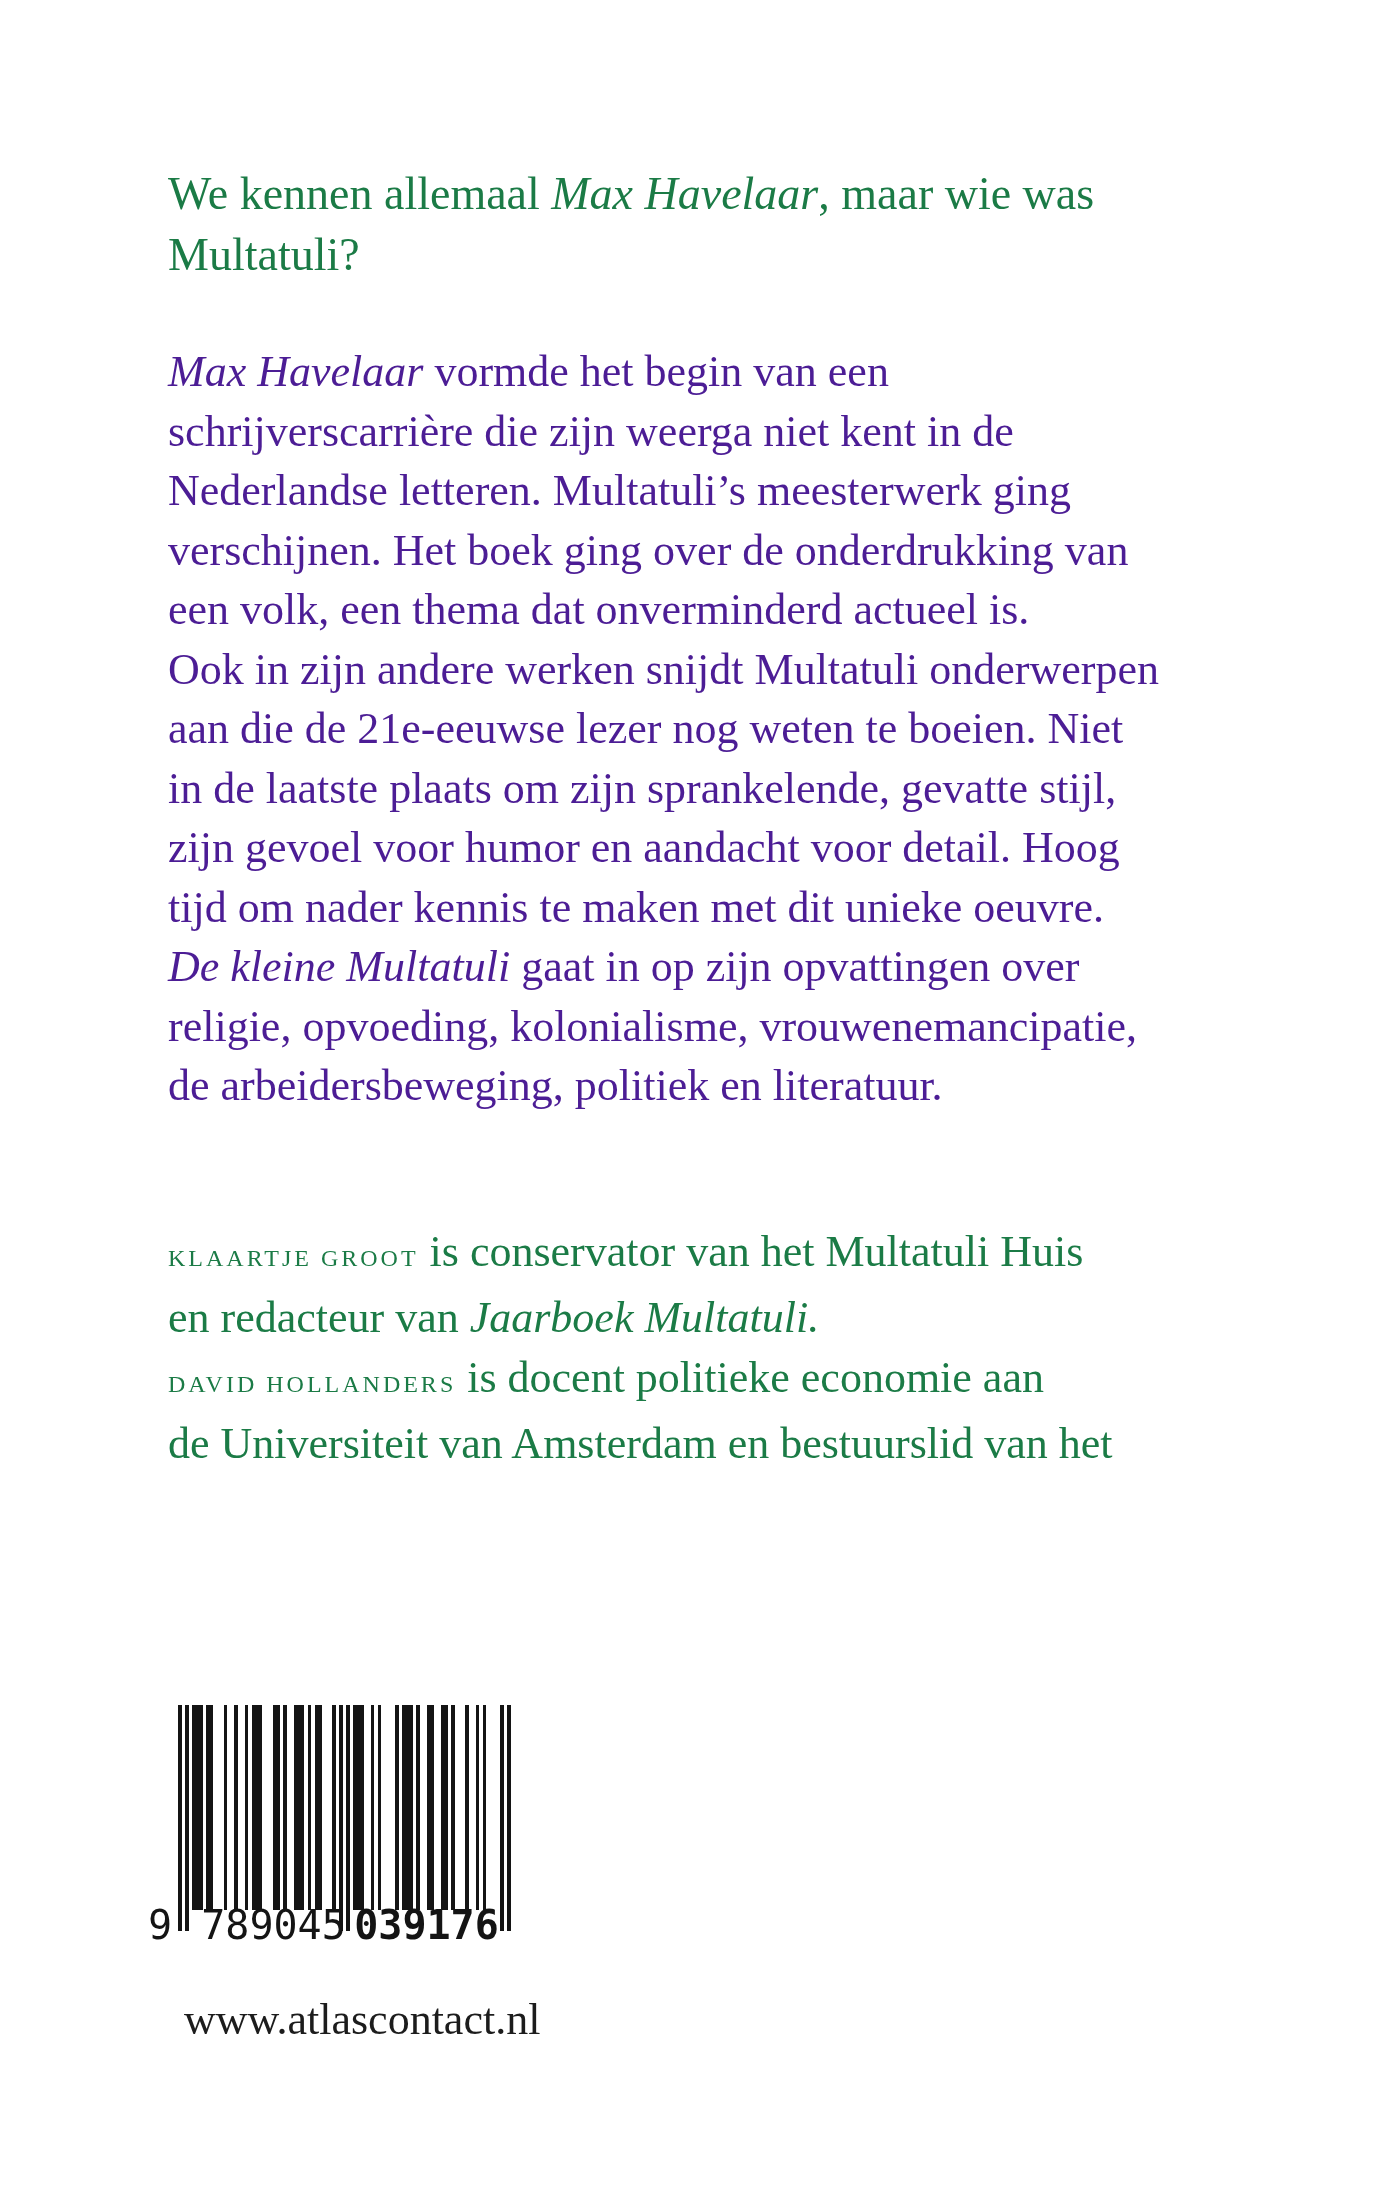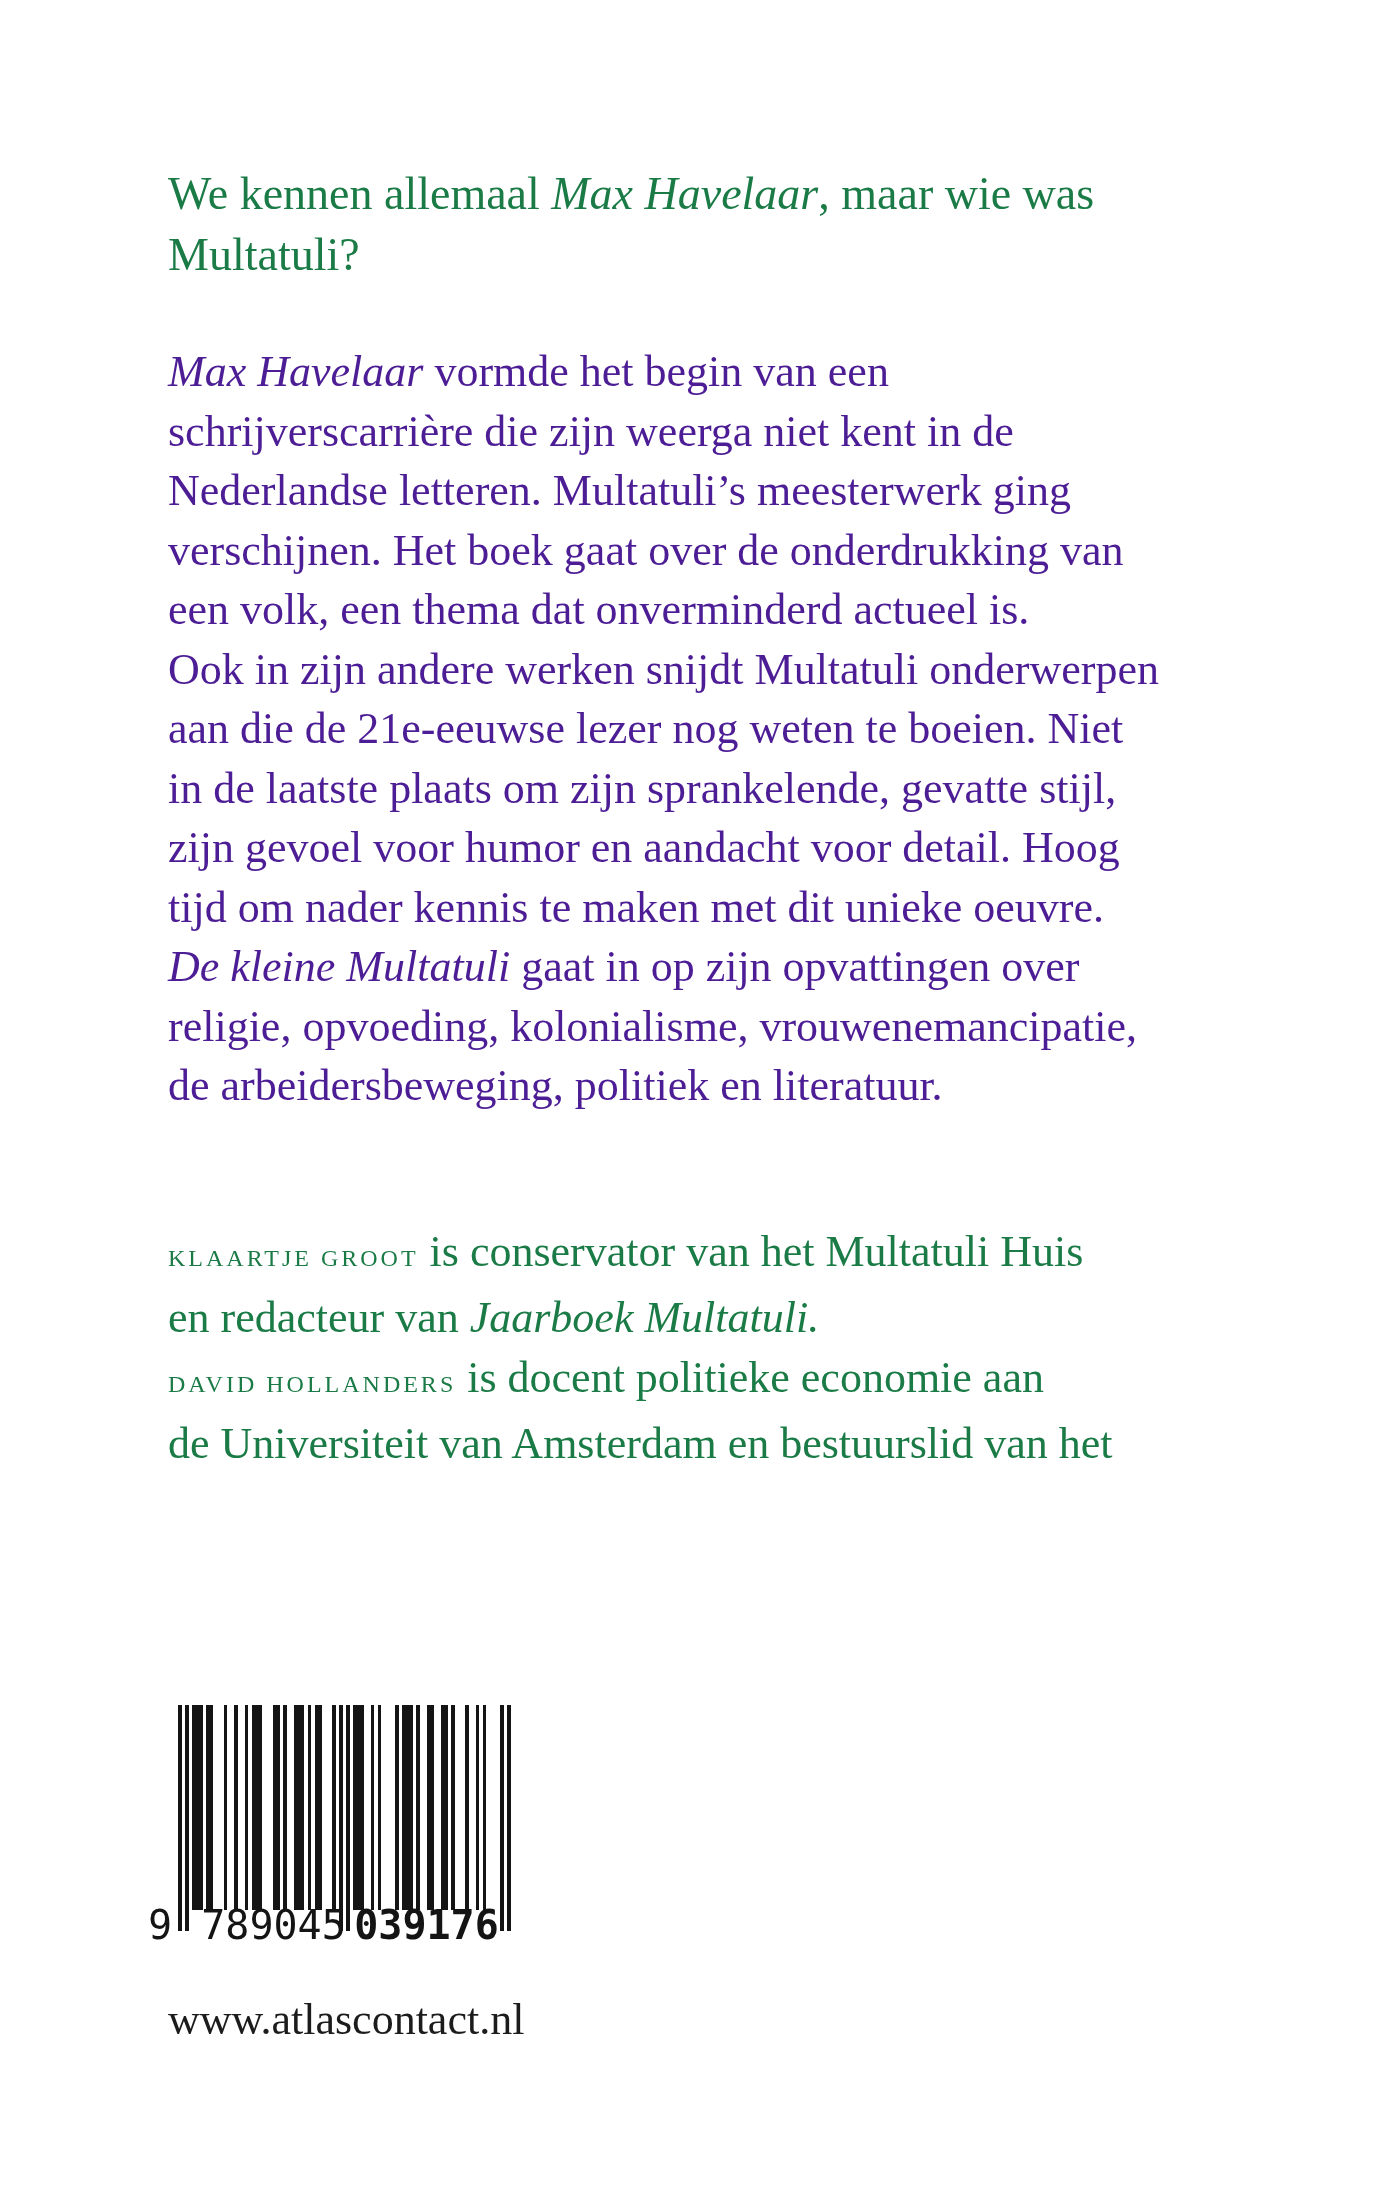--- a/index.html
+++ b/index.html
@@ -53,41 +53,42 @@
     white-space: nowrap;
   }
   #bc-d9 { left: 148px; }
   #bc-g1 { left: 200px; width: 147px; text-align: center; }
   #bc-g2 { left: 353px; width: 147px; text-align: center; font-weight: bold; }
   .website {
     top: 1997px;
     font-size: 44px;
     line-height: 46px;
     color: #1c1c1c;
+    margin-left: 16px;
   }
 </style>
 </head>
 <body>
 
 <div class="page">
 
   <header class="block headline">
     <div>
       <span>We kennen allemaal </span><span class="i">Max Havelaar</span><span>, maar wie was</span>
     </div>
     <div>
       <span>Multatuli?</span>
     </div>
   </header>
 
   <main class="block blurb">
     <div><span class="i">Max Havelaar</span><span> vormde het begin van een</span></div>
     <div><span>schrijverscarrière die zijn weerga niet kent in de</span></div>
     <div><span>Nederlandse letteren. Multatuli’s meesterwerk ging</span></div>
-    <div><span>verschijnen. Het boek gaat over de onderdrukking van</span></div>
+    <div><span>verschijnen. Het boek ging over de onderdrukking van</span></div>
     <div><span>een volk, een thema dat onverminderd actueel is.</span></div>
     <div><span>Ook in zijn andere werken snijdt Multatuli onderwerpen</span></div>
     <div><span>aan die de 21e-eeuwse lezer nog weten te boeien. Niet</span></div>
     <div><span>in de laatste plaats om zijn sprankelende, gevatte stijl,</span></div>
     <div><span>zijn gevoel voor humor en aandacht voor detail. Hoog</span></div>
     <div><span>tijd om nader kennis te maken met dit unieke oeuvre.</span></div>
     <div><span class="i">De kleine Multatuli</span><span> gaat in op zijn opvattingen over</span></div>
     <div><span>religie, opvoeding, kolonialisme, vrouwenemancipatie,</span></div>
     <div><span>de arbeidersbeweging, politiek en literatuur.</span></div>
   </main>

